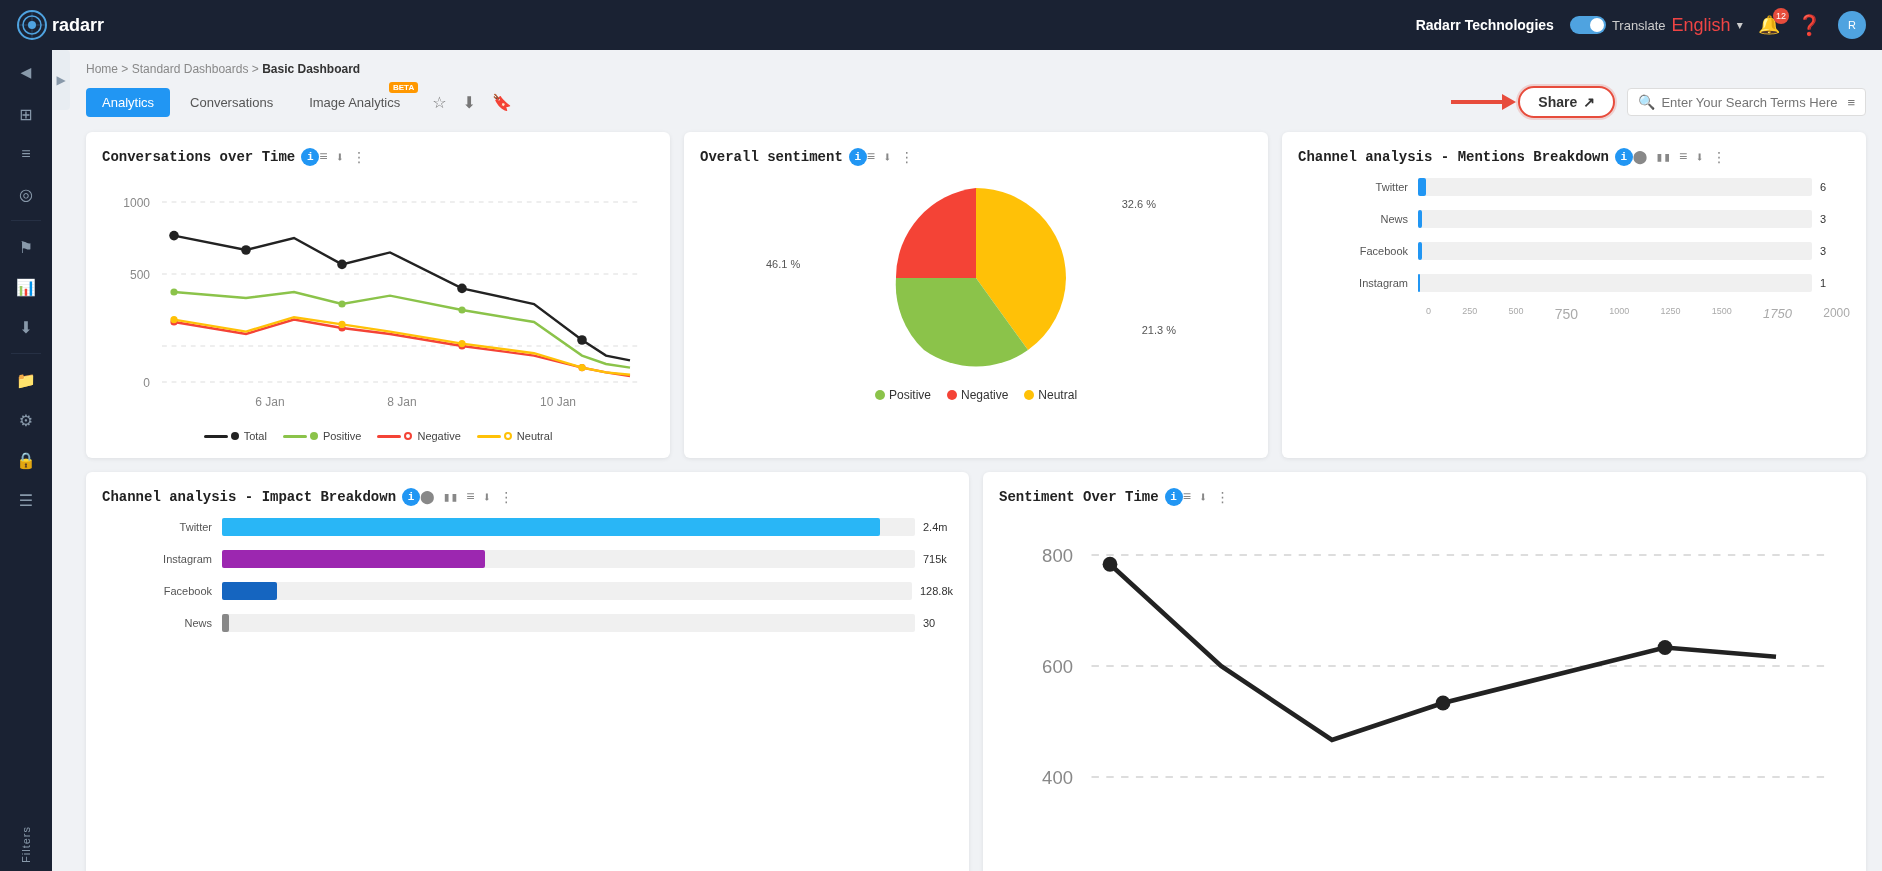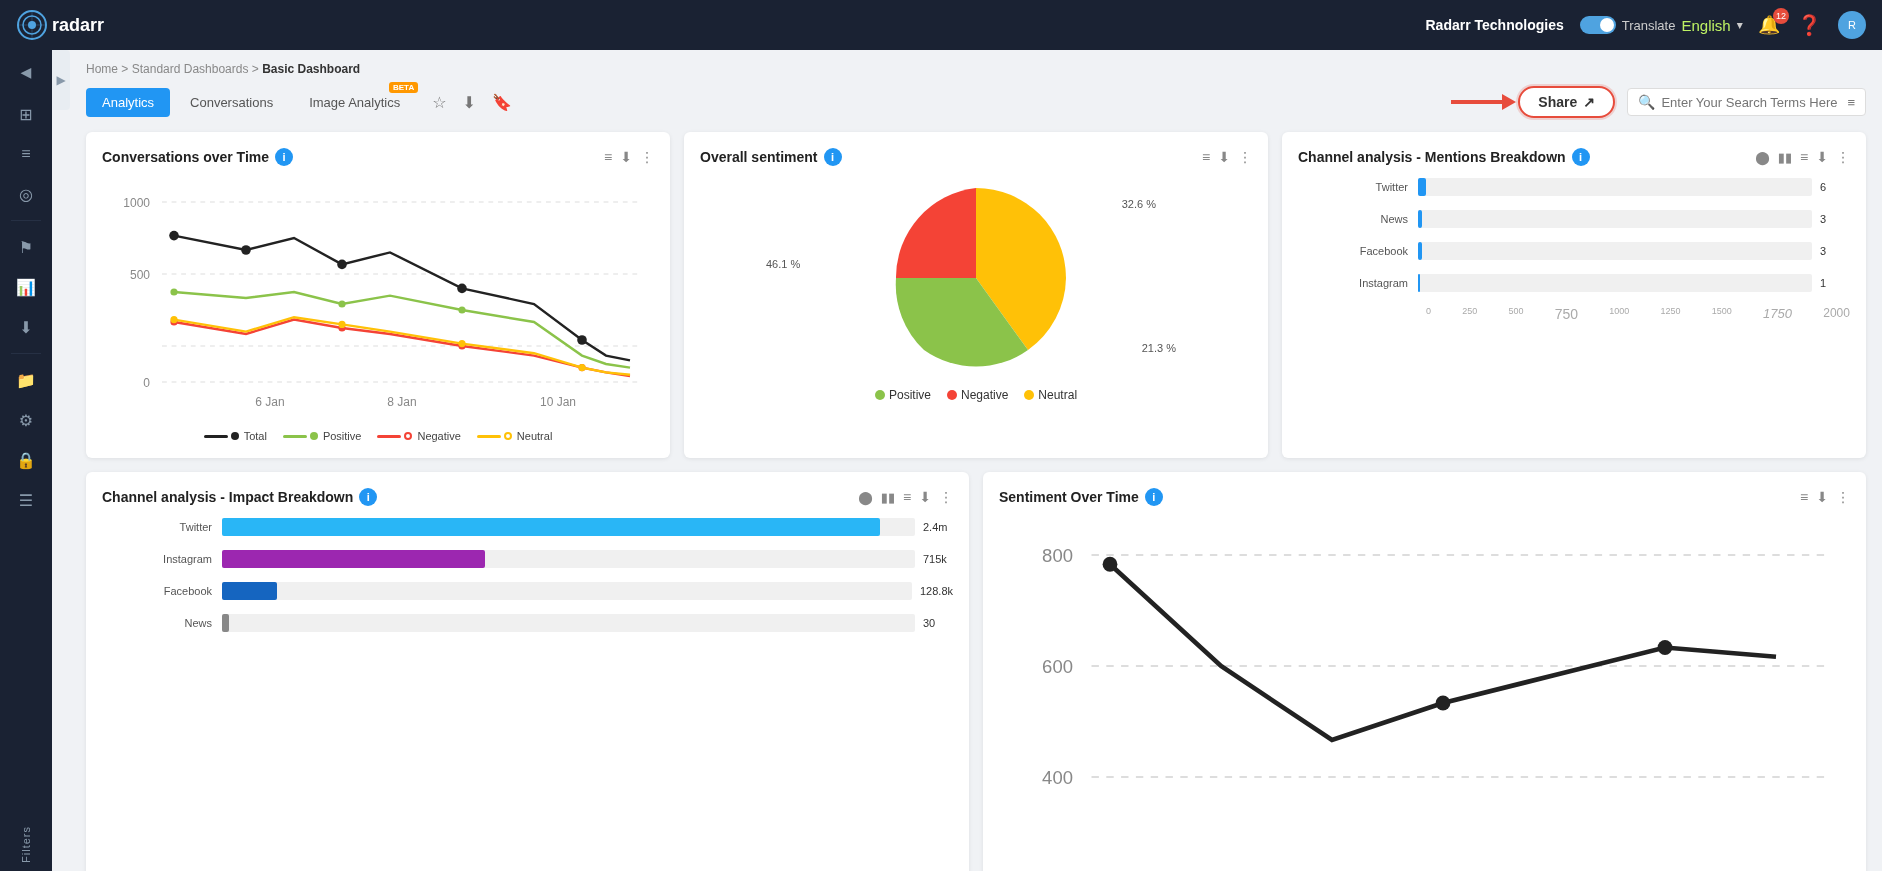--- a/index.html
+++ b/index.html
@@ -120,22 +120,23 @@
     .dashboard-grid {
       display: grid;
       grid-template-columns: 1fr 1fr 1fr;
       gap: 14px;
     }
     .card {
       background: #fff; border-radius: 6px; padding: 16px;
       box-shadow: 0 1px 4px rgba(0,0,0,0.08);
     }
     .card-header {
-      display: flex; align-items: center; justify-content: space-between;
+      display: flex; align-items: center; 
       margin-bottom: 12px;
+      font-family: Liberation Mono, monospace;
     }
     .card-title-area { display: flex; align-items: center; gap: 6px; }
     .card-title { font-size: 14px; font-weight: 600; color: #222; }
     .info-icon {
       width: 18px; height: 18px; background: #2196f3; border-radius: 50%;
       display: flex; align-items: center; justify-content: center;
       color: #fff; font-size: 11px; font-weight: 700; cursor: pointer;
     }
     .card-actions { display: flex; align-items: center; gap: 8px; color: #888; font-size: 14px; }
     .card-action { cursor: pointer; }
@@ -185,21 +186,21 @@
       <line x1="16" y1="2" x2="16" y2="30" stroke="#4fa3e0" stroke-width="1" opacity="0.3"></line>
       <line x1="2" y1="16" x2="30" y2="16" stroke="#4fa3e0" stroke-width="1" opacity="0.3"></line>
       <text x="36" y="22" fill="white" font-size="18" font-weight="700" font-family="Arial">radarr</text>
     </svg>
   </div>
   <div class="topbar-right">
     <span class="brand-name">Radarr Technologies</span>
     <div class="translate-toggle">
       <div class="toggle-switch"></div>
       <span style="color:#ccc;font-size:13px;">Translate</span>
-      <span style="color:#bef264;font-size:15px;">English</span>
+      <span style="color:#ef4444;font-size:18px;">English</span>
       <span style="color:#ccc;font-size:12px;">▾</span>
     </div>
     <div class="notif-badge">
       <span style="font-size:18px;color:#ccc;">🔔</span>
       <span class="badge">12</span>
     </div>
     <span class="help-icon">❓</span>
     <div class="user-avatar">R</div>
   </div>
 </div>
@@ -374,21 +375,21 @@
             <path d="M100,100 L100,10 A90,90 0 0,1 190,100 A90,90 0 0,1 152,172 Z" fill="#ffc107"></path>
 
             <path d="M100,100 L152,172 A90,90 0 0,1 48,172 A90,90 0 0,1 20,100 Z" fill="#8bc34a"></path>
 
             <path d="M100,100 L20,100 A90,90 0 0,1 100,10 Z" fill="#f44336"></path>
           </svg>
           
           <div style="position:absolute;top:20px;right:-80px;font-size:11px;color:#555;">
             <span>32.6 %</span>
           </div>
-          <div style="position:absolute;bottom:24px;right:-100px;font-size:11px;color:#555;text-align:center;">
+          <div style="position:absolute;bottom:42px;right:-100px;font-size:11px;color:#555;text-align:center;">
             <span>21.3 %</span>
           </div>
           <div style="position:absolute;top:80px;left:-110px;font-size:11px;color:#555;">
             <span>46.1 %</span>
           </div>
         </div>
         <div class="pie-labels">
           <div class="pie-label">
             <div class="pie-dot" style="background:#8bc34a;"></div>
             <span>Positive</span>

